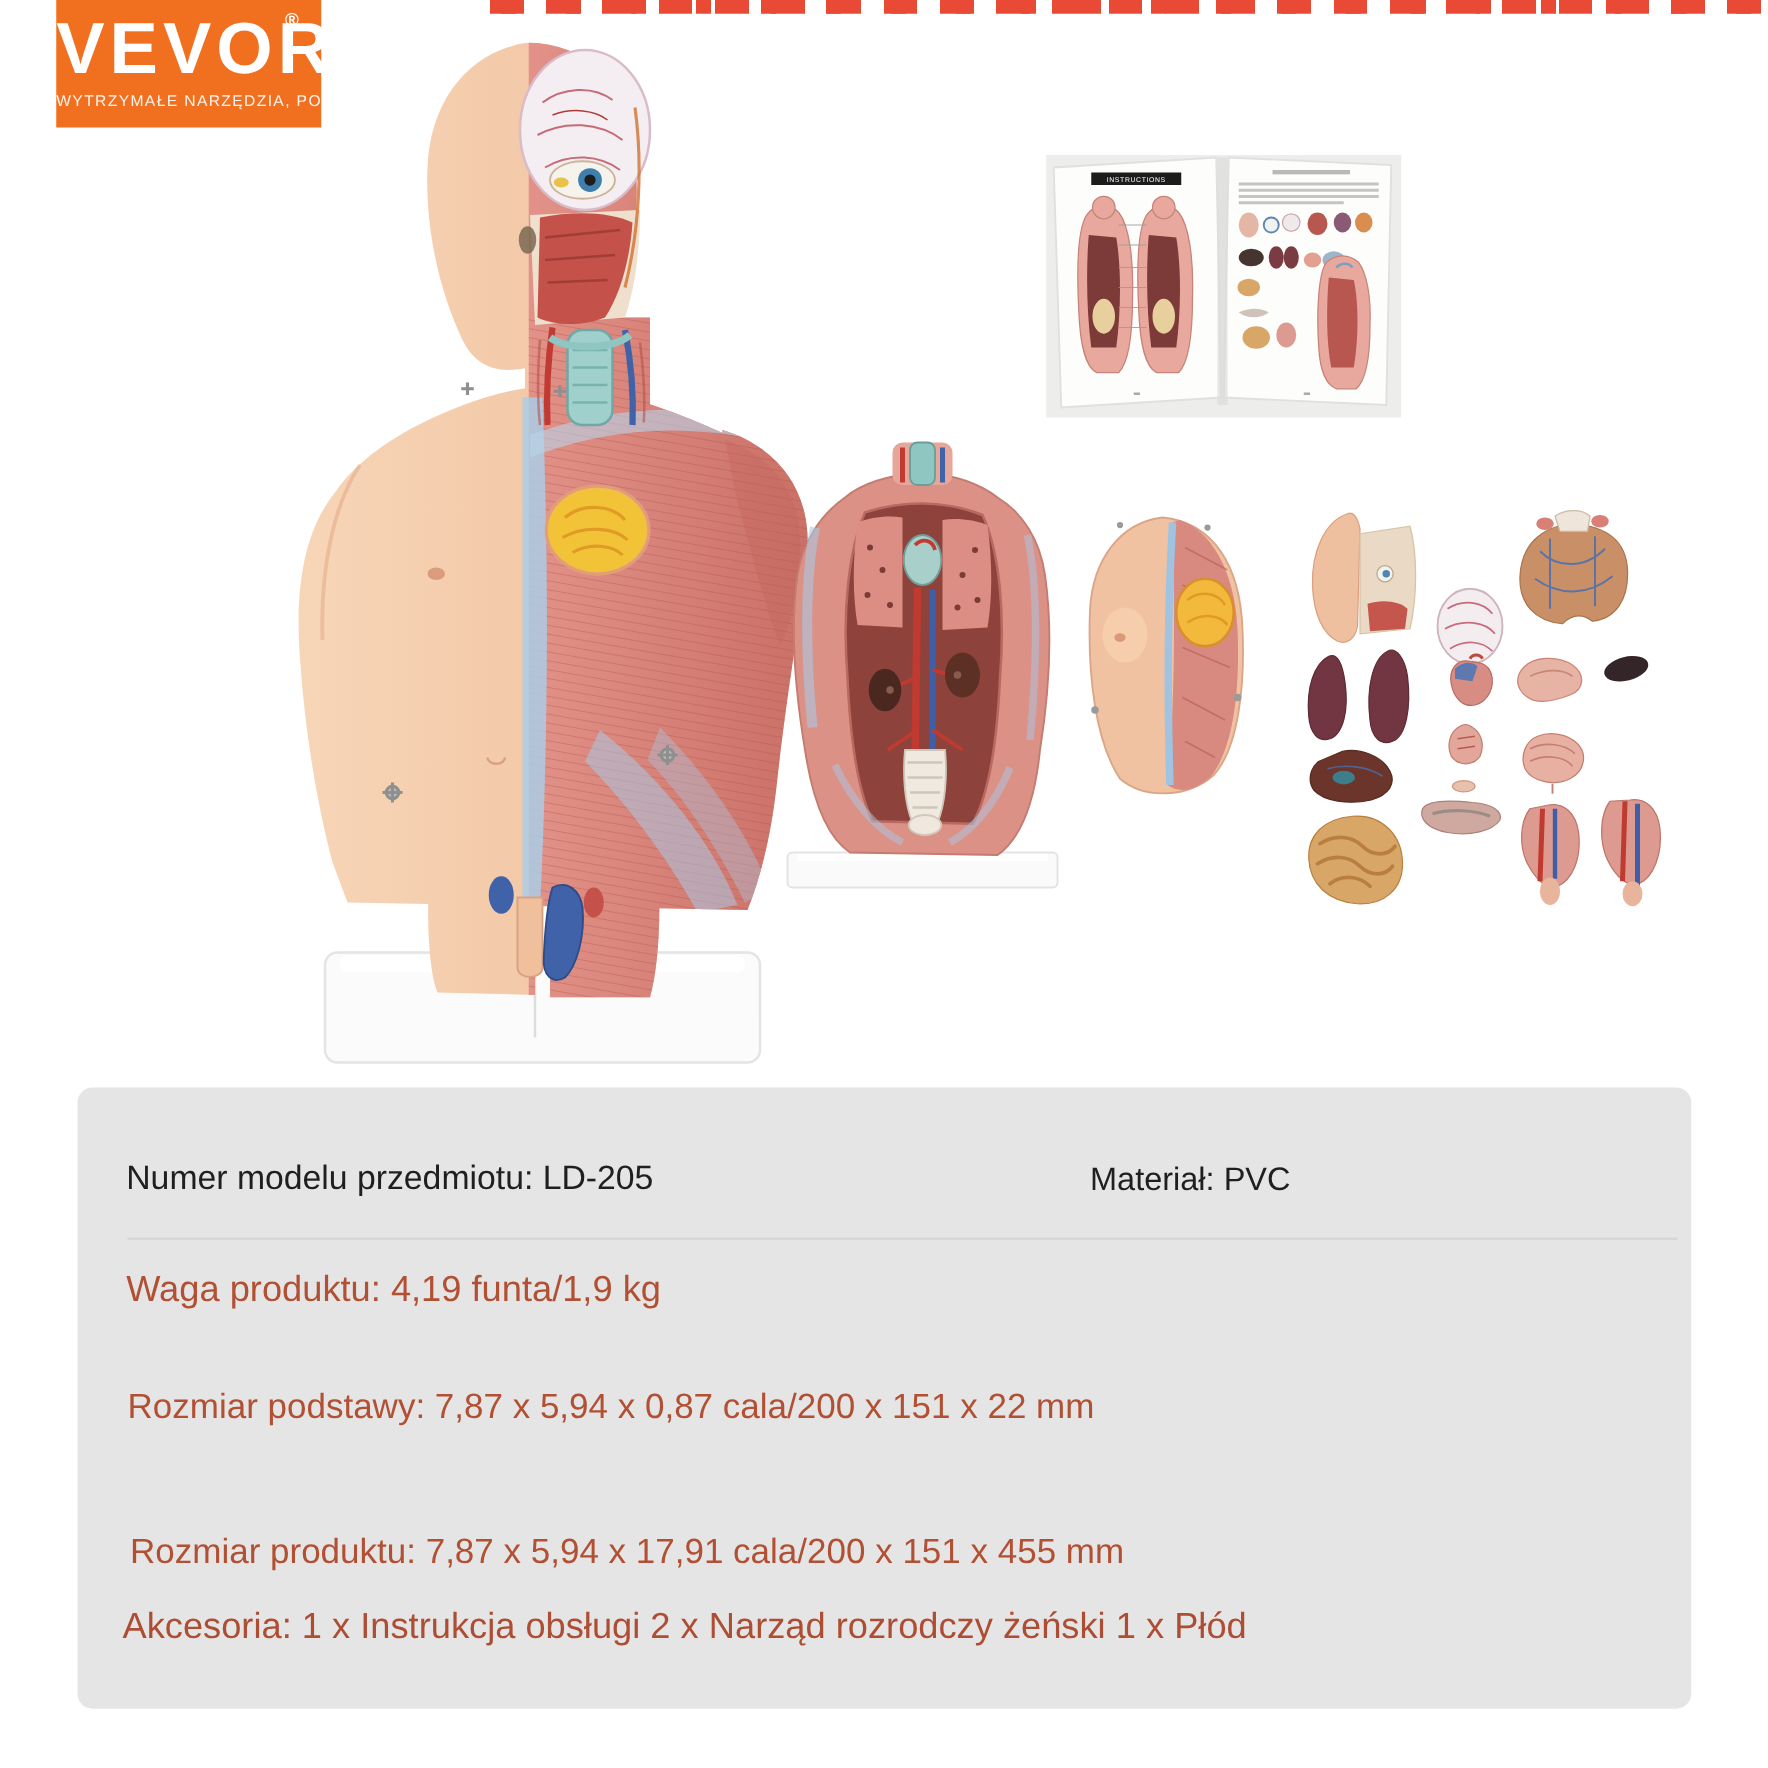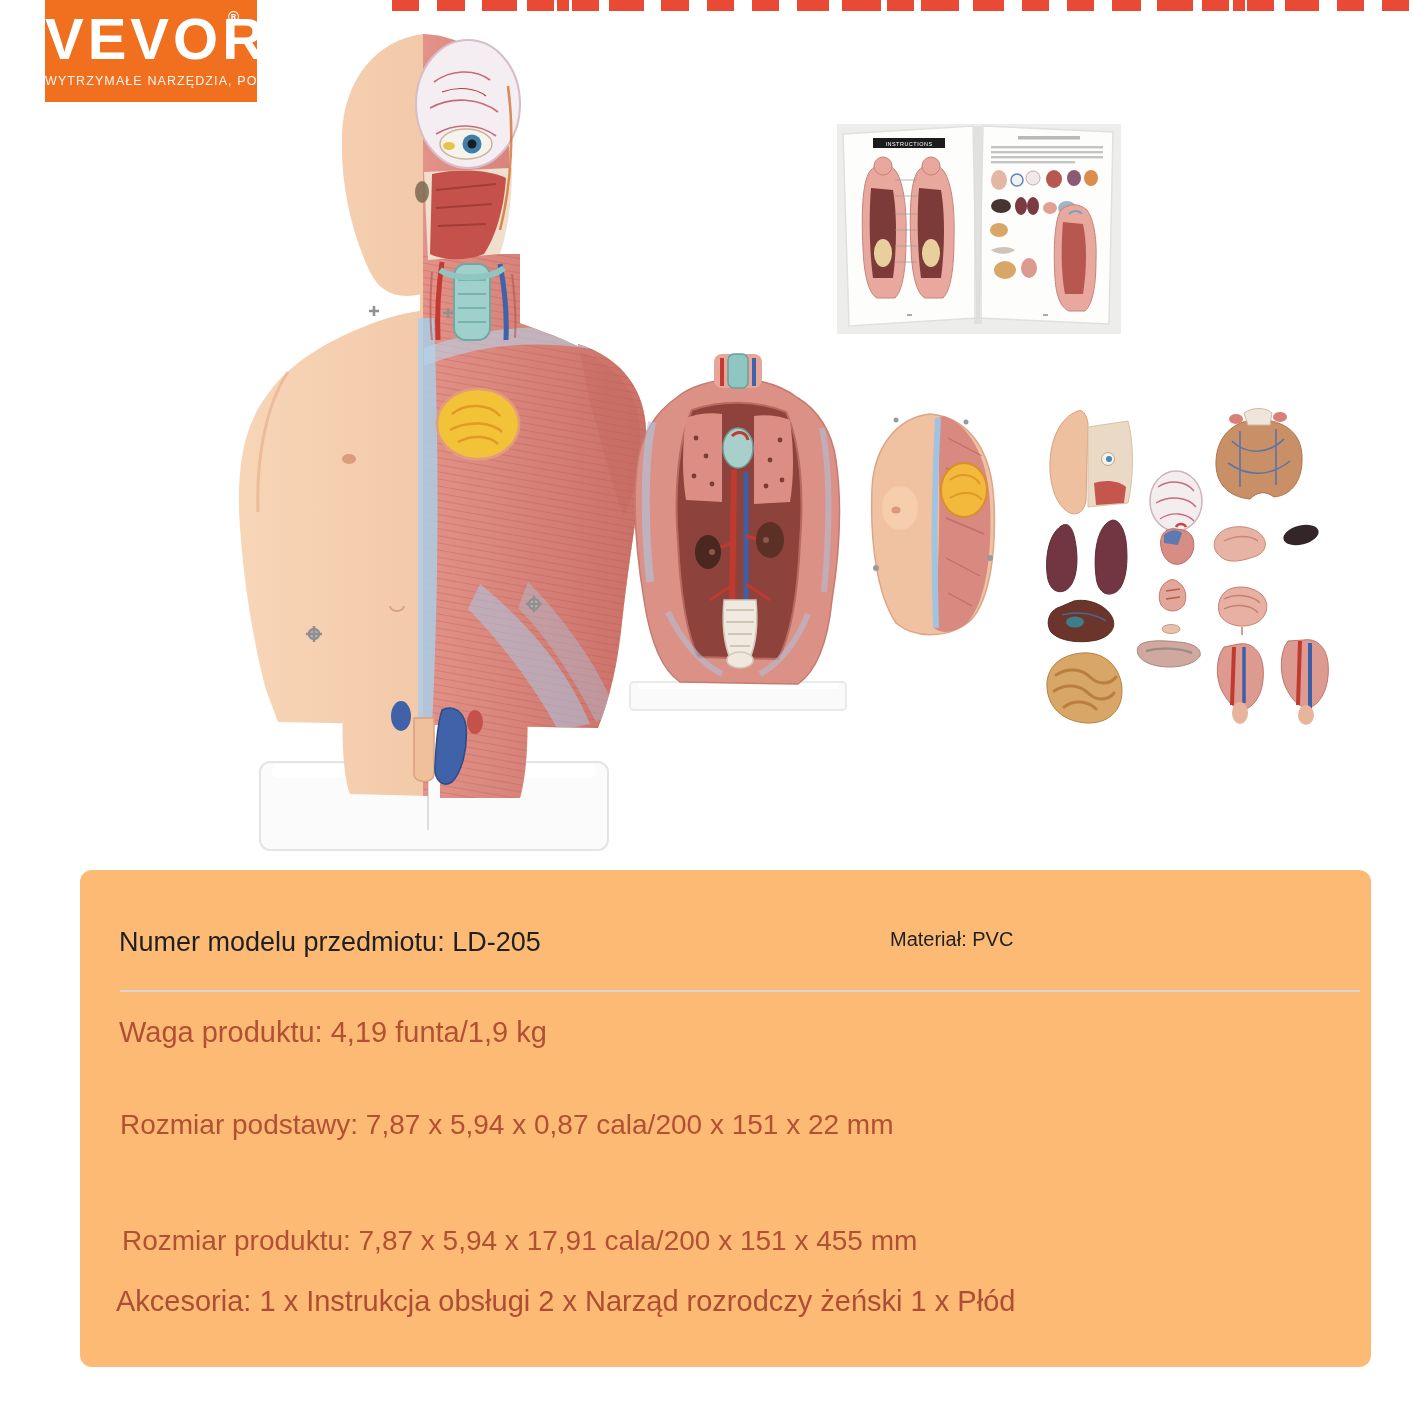--- a/index.html
+++ b/index.html
@@ -29,26 +29,26 @@
     position:absolute;left:392px;top:0;width:1018px;height:11px;
     background:
       repeating-linear-gradient(90deg, rgba(0,0,0,0) 0 9px, #e73b26 9px 21px, rgba(0,0,0,0) 21px 52px),
       repeating-linear-gradient(90deg, #e73b26 0 27px, rgba(0,0,0,0) 27px 45px);
     opacity:.92;
   }
   
   .photo{position:absolute;}
   
   .spec-panel{
-    position:absolute;left:80px;top:870px;width:1291px;height:497px;
-    background:#fdba74;border-radius:12px;
+    position:absolute;left:62px;top:870px;width:1291px;height:497px;
+    background:#e5e5e5;border-radius:12px;
   }
   .spec-panel .row{position:absolute;white-space:nowrap;}
   .spec-model   {left:39px; top:57px; font-size:27px;color:#1f1f1f;}
-  .spec-material{left:810px;top:58px; font-size:20px;color:#1f1f1f;}
+  .spec-material{left:810px;top:58px; font-size:26px;color:#1f1f1f;}
   .spec-divider {position:absolute;left:40px;top:120px;width:1240px;height:2px;background:#d9d7d3;}
   .spec-weight      {left:39px;top:146px;font-size:29px;color:#b25034;}
   .spec-base-size   {left:40px;top:239px;font-size:28px;color:#b25034;}
   .spec-product-size{left:42px;top:331px;font-size:28px;color:#b25034;margin-top:24px;}
   .spec-accessories {left:36px;top:415px;font-size:29px;color:#ad4e34;}
 </style>
 </head>
 <body>
 
 <div class="logo">

